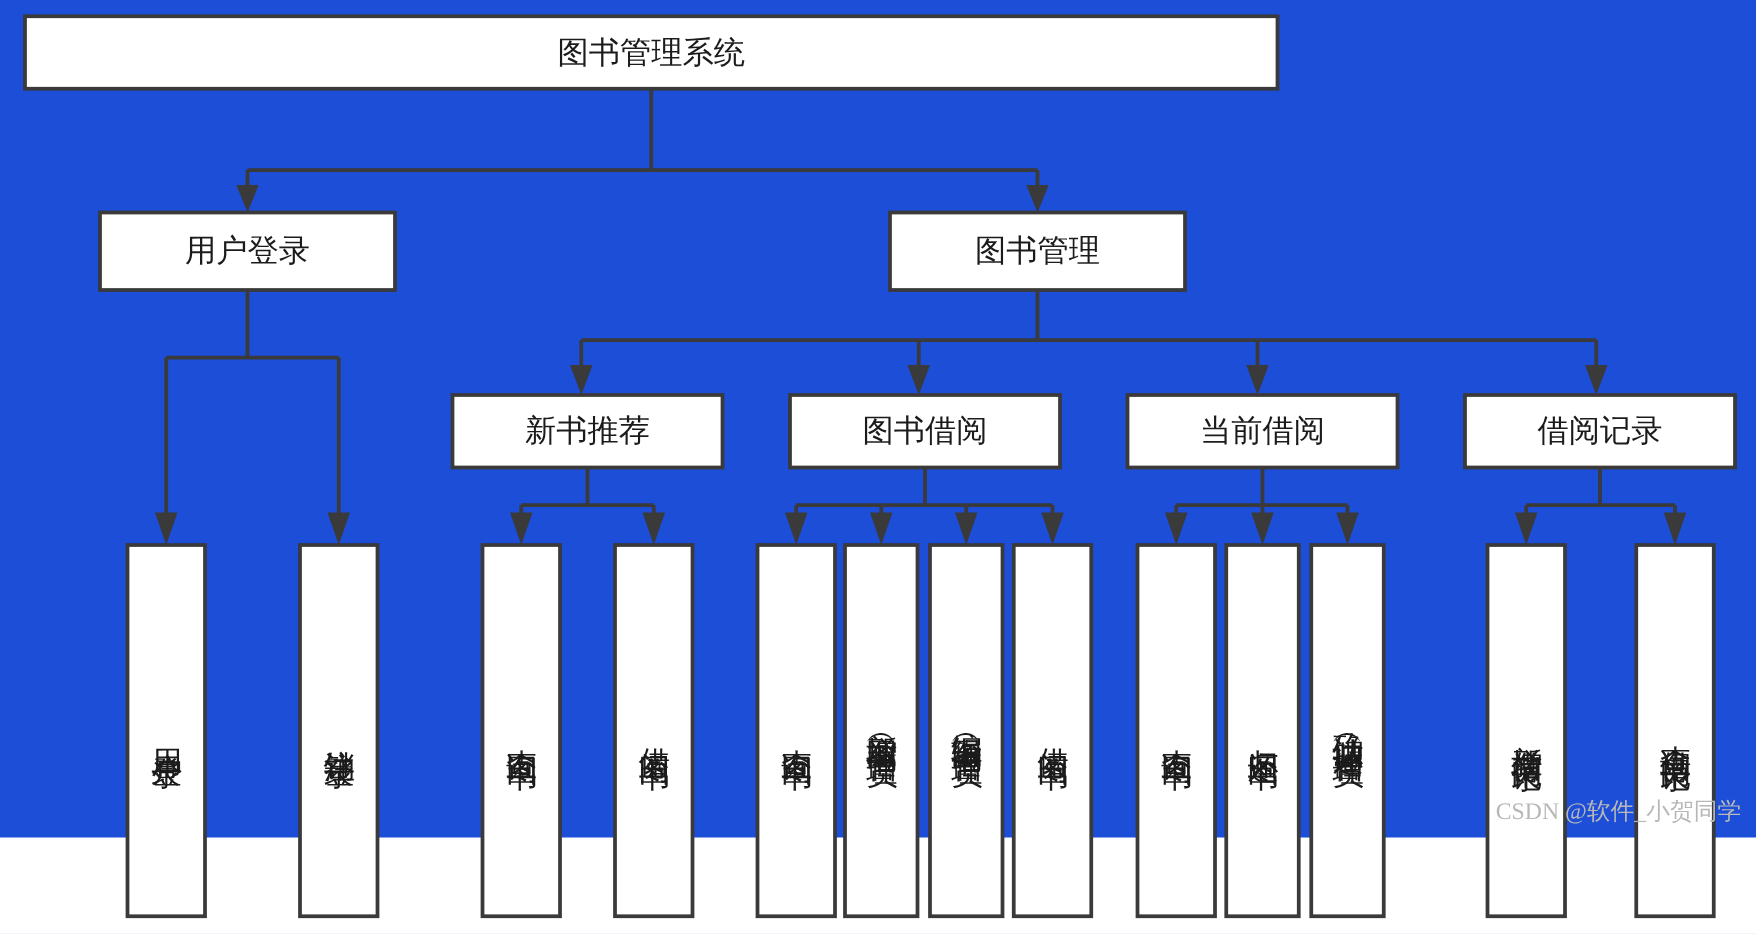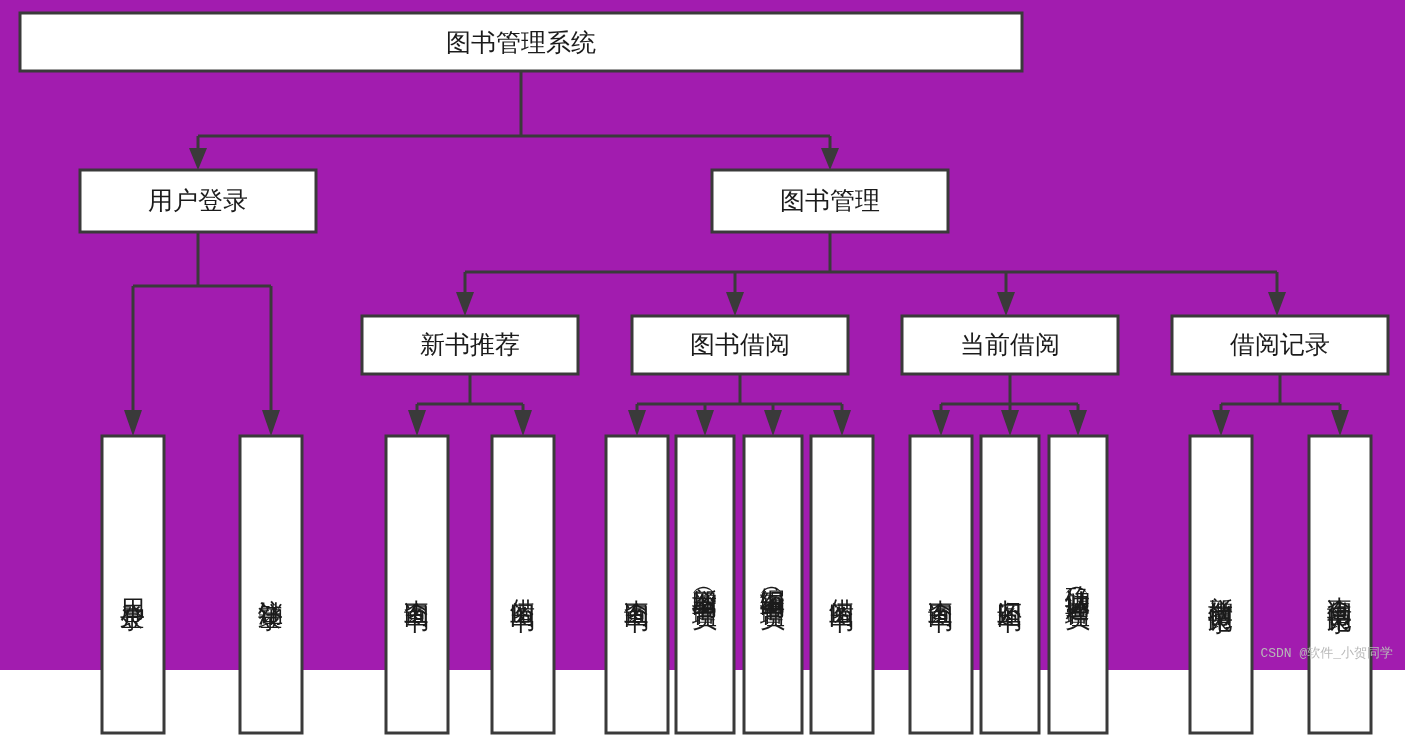--- a/index.html
+++ b/index.html
@@ -10,21 +10,21 @@
   body {
     width: 1405px;
     height: 747px;
     font-family: "Liberation Sans", "DejaVu Sans", sans-serif;
     overflow: hidden;
   }
   #diagram-root {
     position: relative;
     width: 1405px;
     height: 670px;
-    background: #a21caf;
+    background: #1d4ed8;
   }
   svg.diagram-canvas {
     position: absolute;
     left: 0;
     top: 0;
     width: 1405px;
     height: 747px;
     display: block;
   }
   .node-box {
@@ -55,22 +55,22 @@
     fill: #1b1b1b;
     writing-mode: vertical-rl;
     text-orientation: upright;
     text-anchor: middle;
     letter-spacing: 3px;
   }
   .watermark-text {
     position: absolute;
     right: 12px;
     bottom: 8px;
-    font-family: Liberation Mono, monospace;
-    font-size: 13px;
+    font-family: Liberation Serif, serif;
+    font-size: 19px;
     color: #b8b8b8;
     white-space: nowrap;
     user-select: none;
   }
 </style>
 </head>
 <body>
 
 <div id="diagram-root">
 

